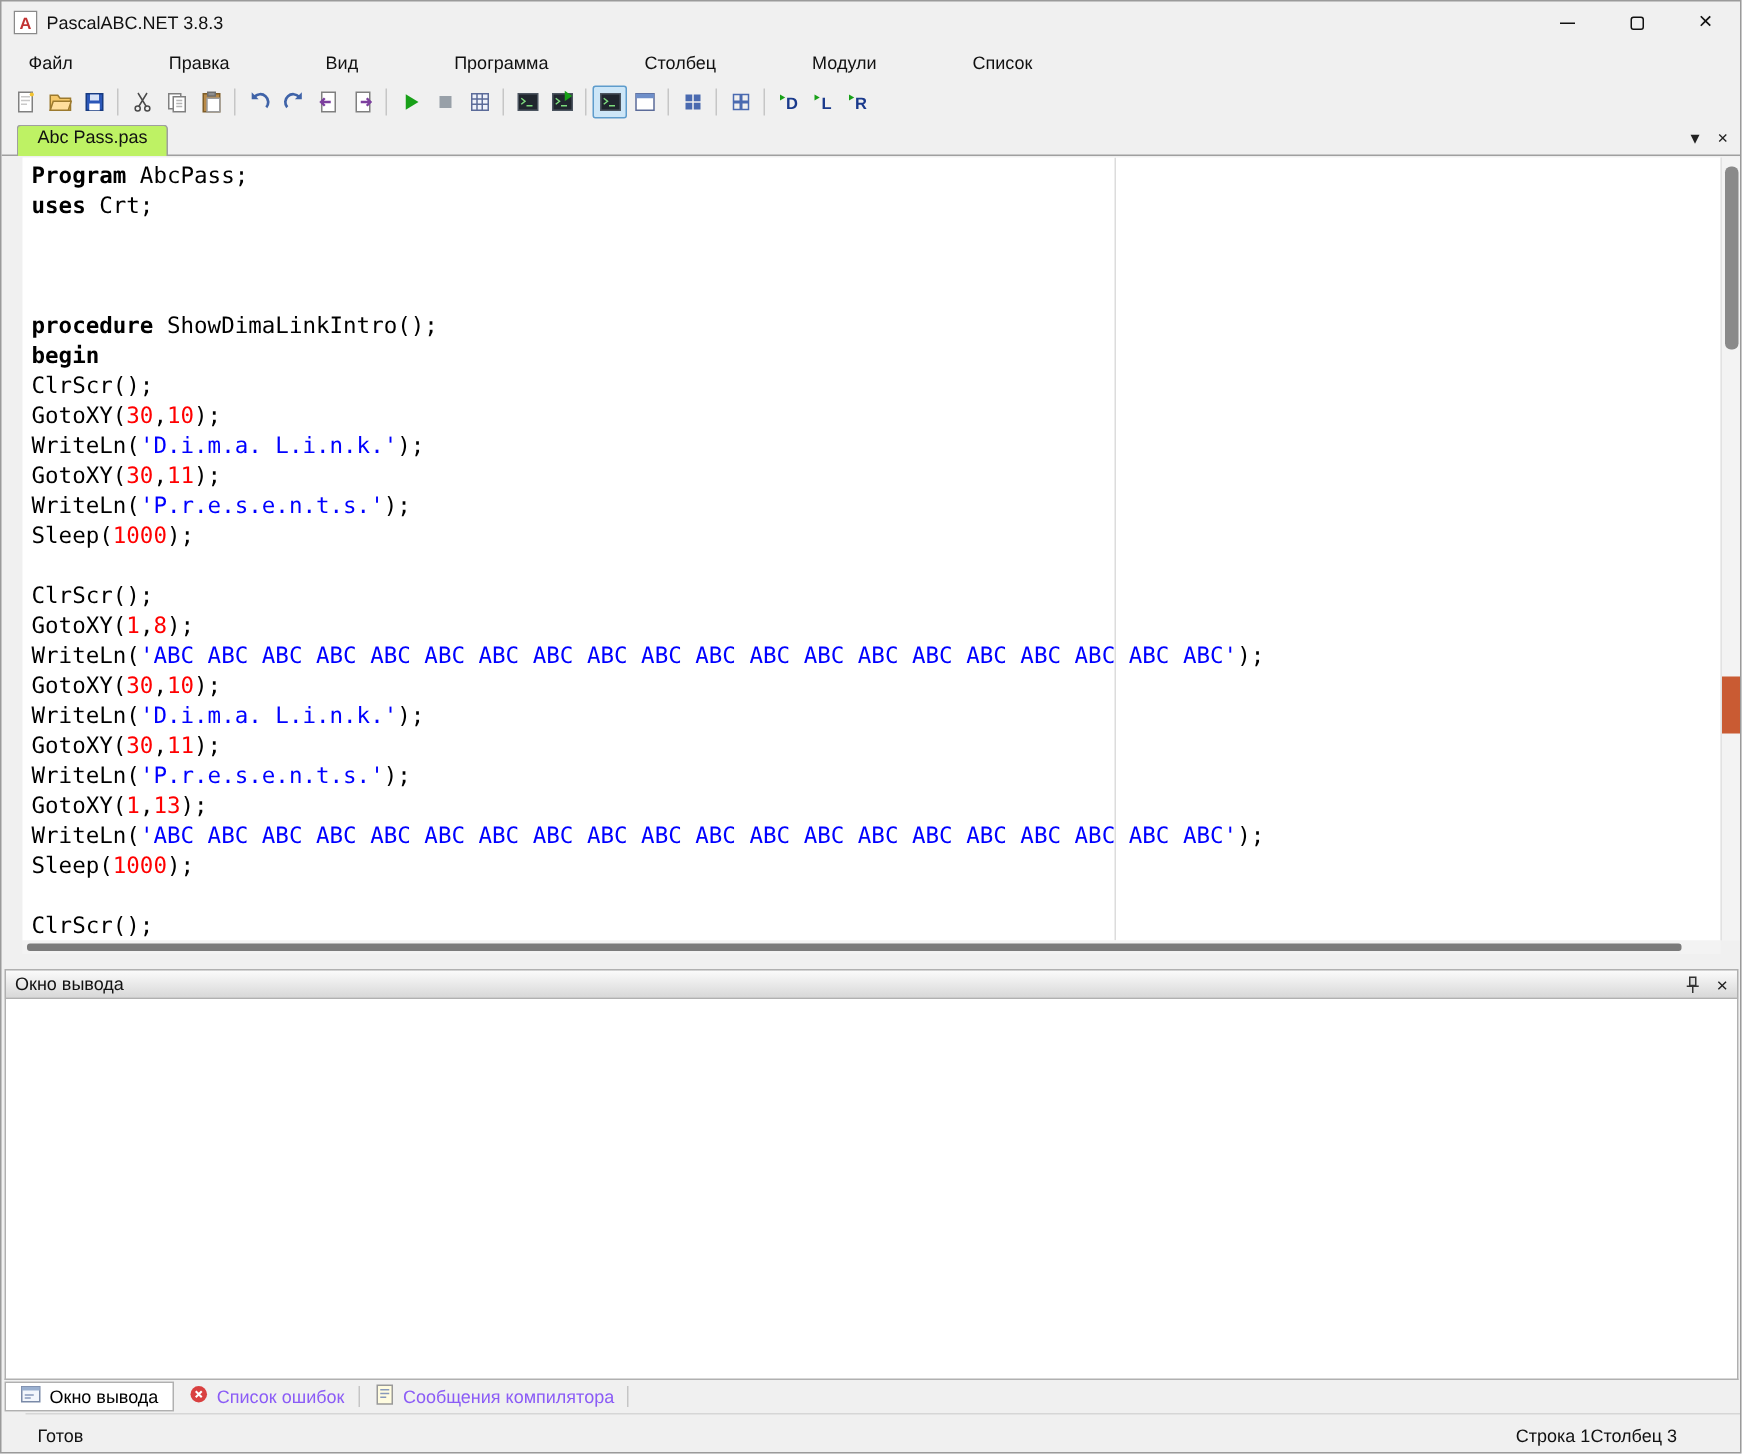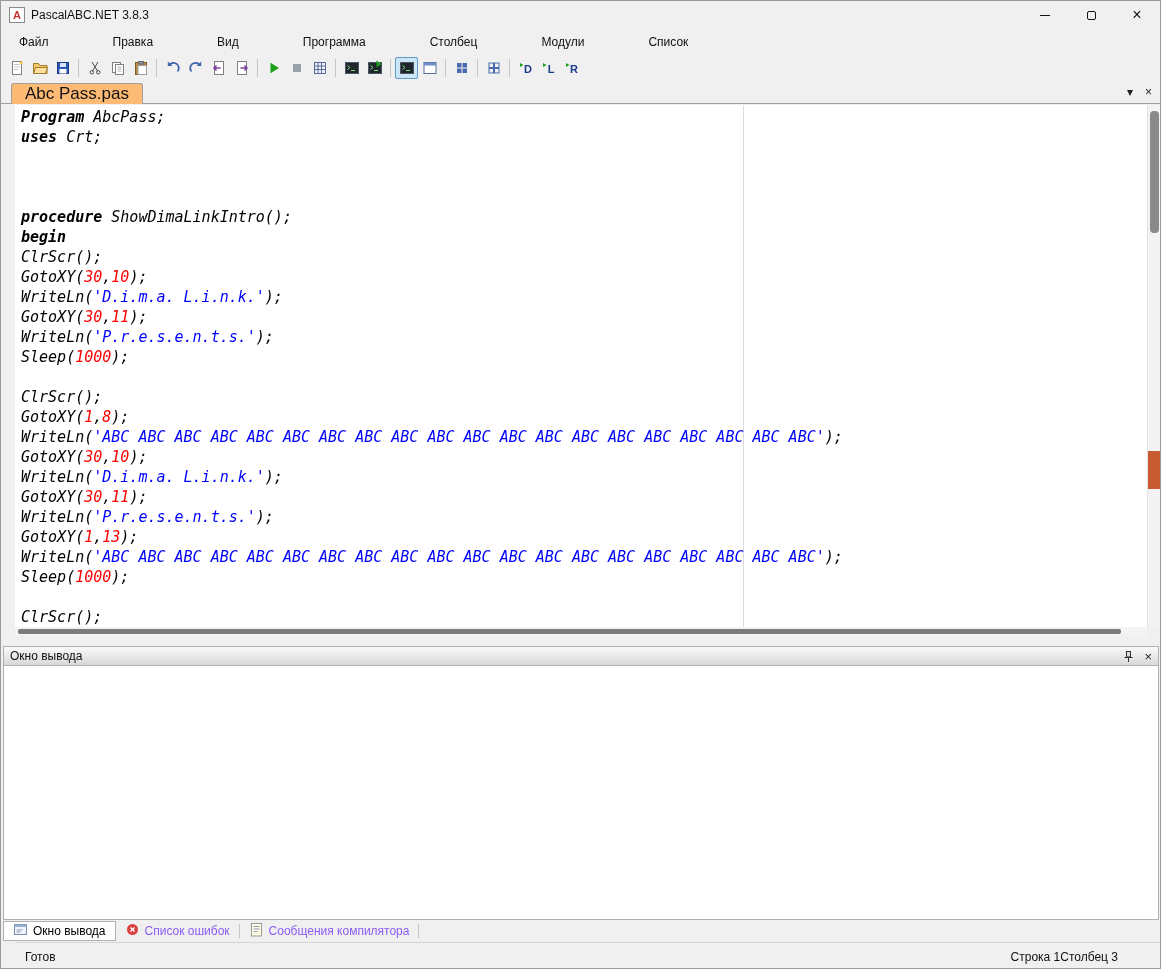--- a/index.html
+++ b/index.html
@@ -25,28 +25,28 @@
   
   #toolbar { height:26px; display:flex; align-items:center; padding-left:4px; }
   .tbtn { width:23px; height:22px; display:flex; align-items:center; justify-content:center;
           border:1px solid transparent; border-radius:2px; }
   .tbtn.active { background:var(--toolbar_active_bg,#cde6f7); border-color:var(--toolbar_active_border,#5e9ccc); }
   .tbtn svg { display:block; }
   .tsep { width:1px; height:18px; background:#c6c6c6; margin:0 4px; }
   
   #tabbar { height:23px; display:flex; align-items:flex-end; padding-left:10px;
             border-bottom:1px solid #9f9f9f; }
-  .tab { height:21px; background:#fdba74; border:1px solid #9f9f9f; border-bottom:none;
-         border-radius:3px 3px 0 0; display:flex; align-items:flex-end; padding:0 13px;
-         font-size:17px; margin-bottom:-1px; }
+  .tab { height:21px; background:#bef264; border:1px solid #9f9f9f; border-bottom:none;
+         border-radius:3px 3px 0 0; display:flex; align-items:flex-start; padding:0 13px;
+         font-size:12px; margin-bottom:-1px; }
   .tabbar-icons { margin-left:auto; display:flex; align-items:center; gap:12px;
                   padding-right:8px; margin-bottom:4px; font-size:12px; color:#222; }
   
   #editor { position:absolute; left:14px; top:104px; width:1132px; height:522px;
-            background:#fff; overflow:hidden;font-style:italic; }
+            background:#fff; overflow:hidden; }
   #ruler { position:absolute; left:728px; top:0; bottom:0; width:1px; background:#dcdcdc; }
   #code { position:relative; margin:0; padding:2px 0 0 6px;
           font-family:"DejaVu Sans Mono", monospace; font-size:15px; line-height:20px;
           white-space:pre; color:#000; }
   .cl { height:20px; }
   .tk { font-weight:bold; color:var(--kw,#000); }
   .tp { color:#000; }
   .ts { color:var(--str,#0000ff); }
   .tn { color:var(--num,#ff0000);text-align:center; }
   

